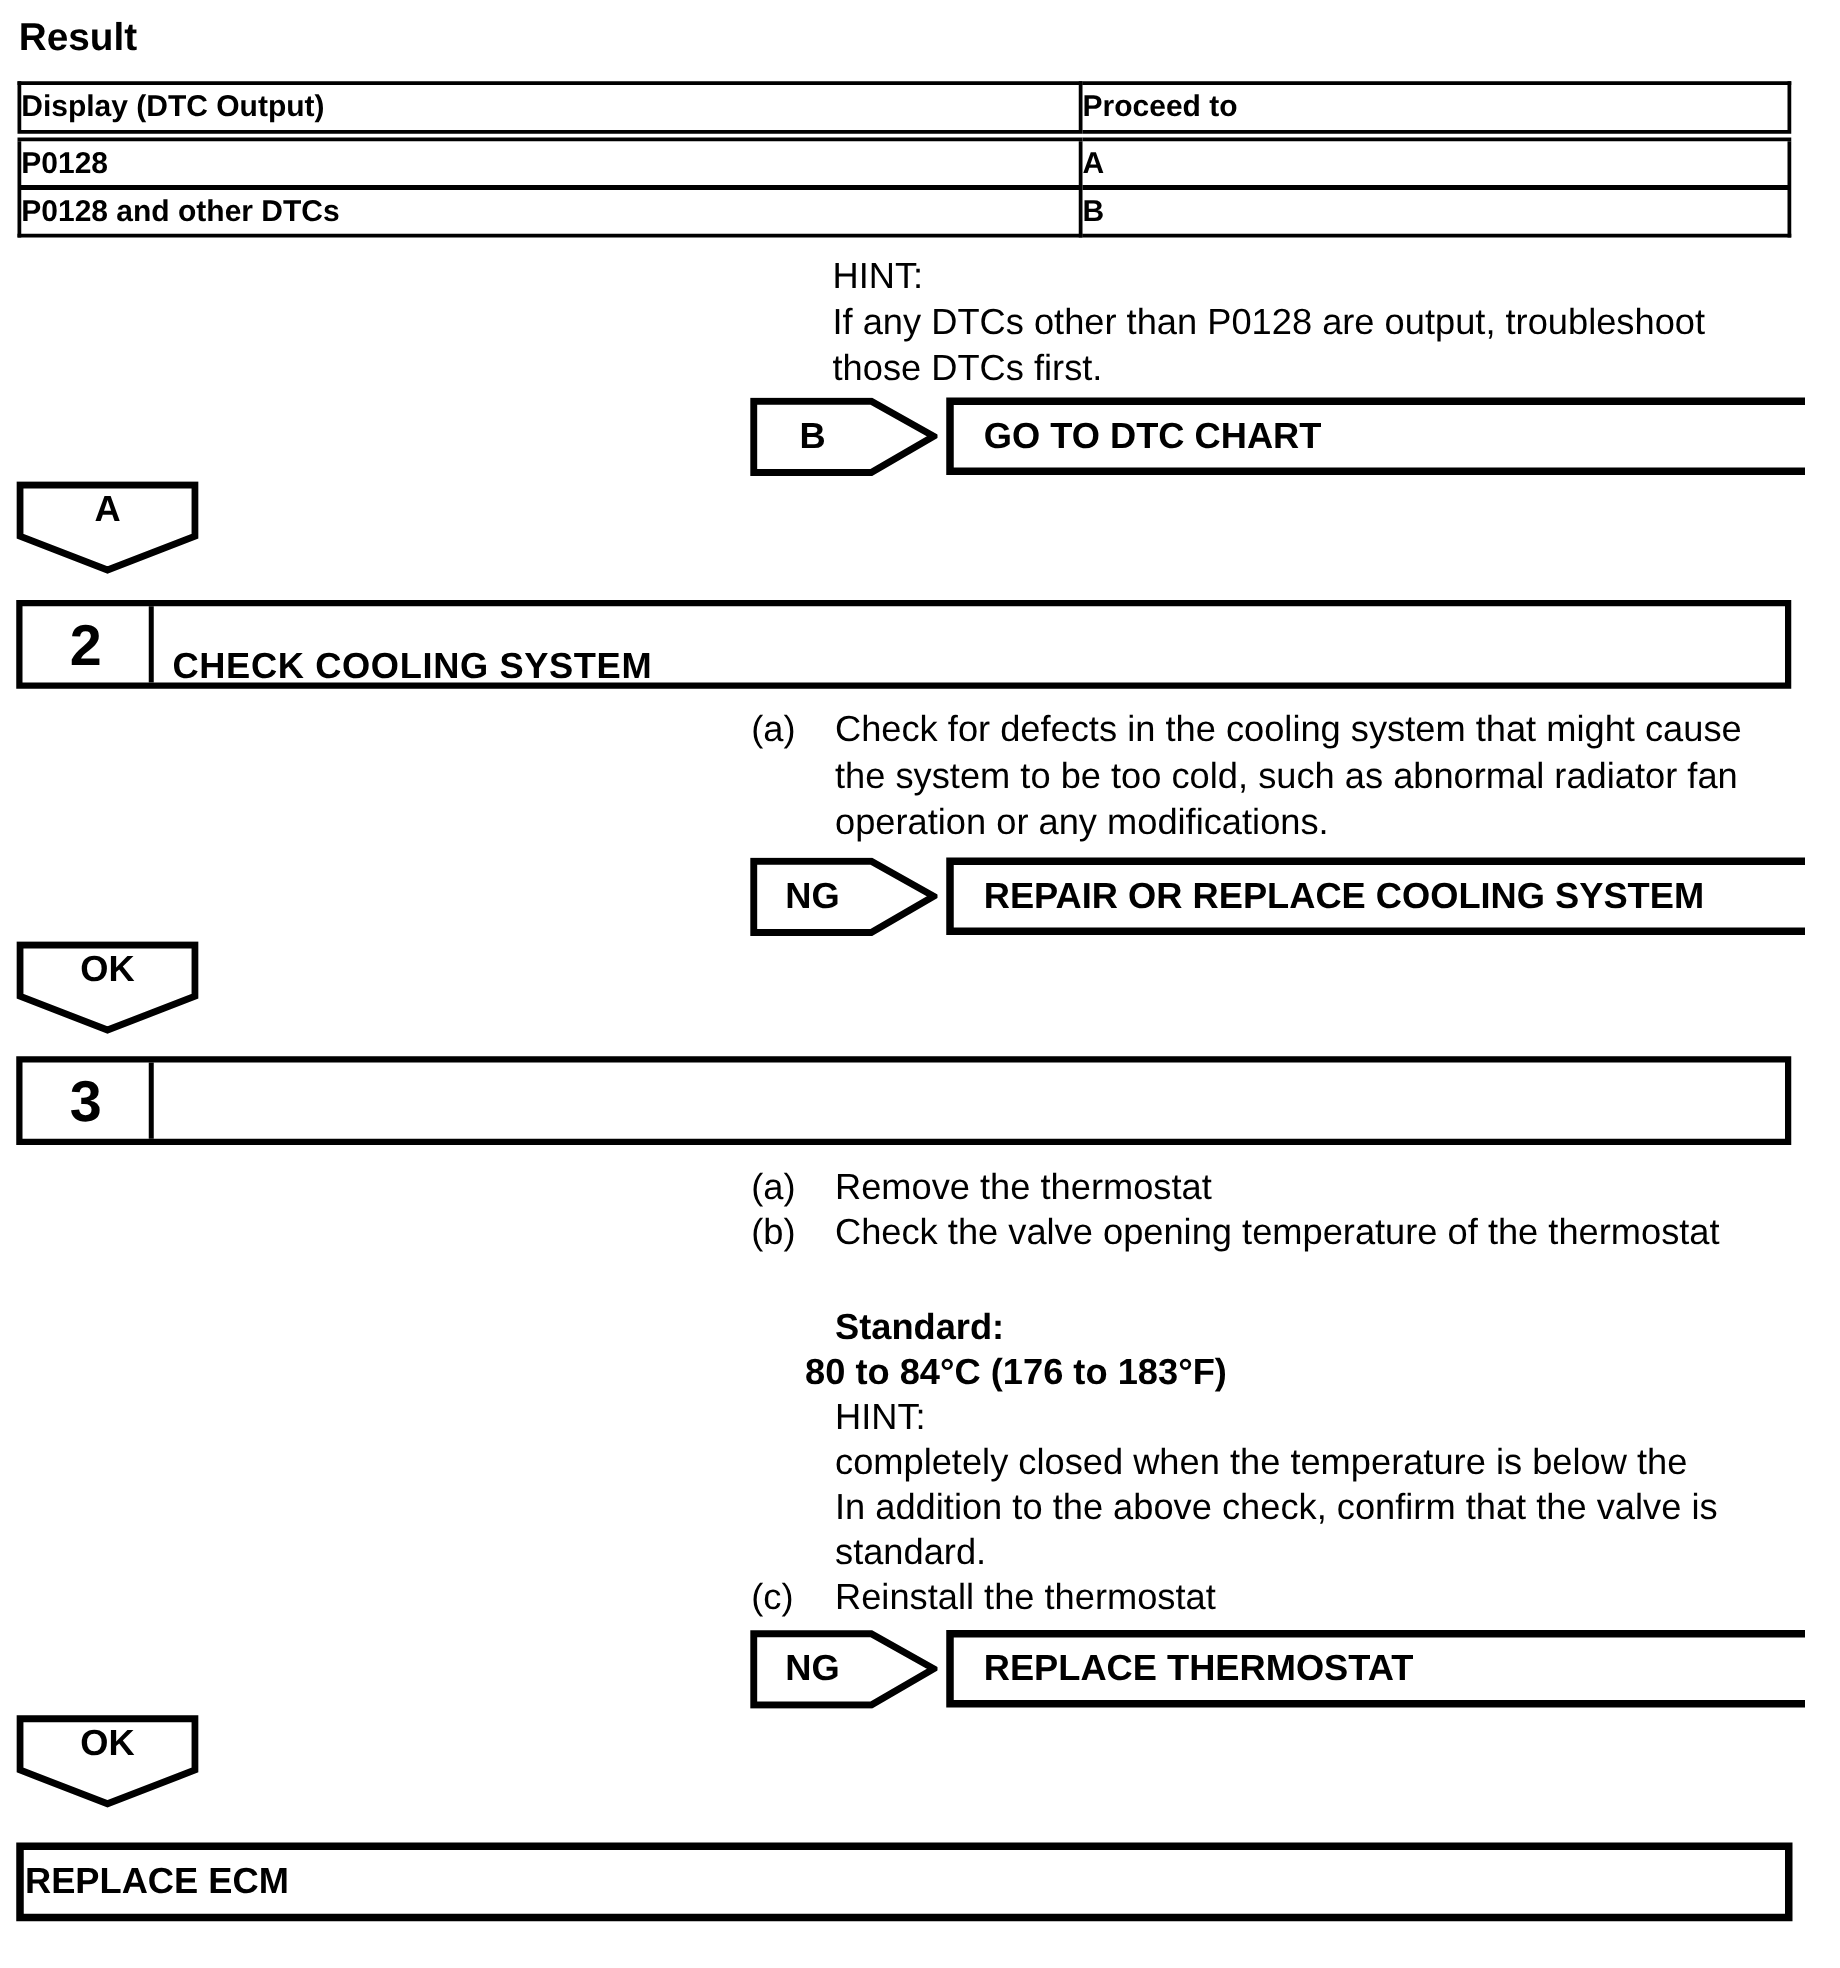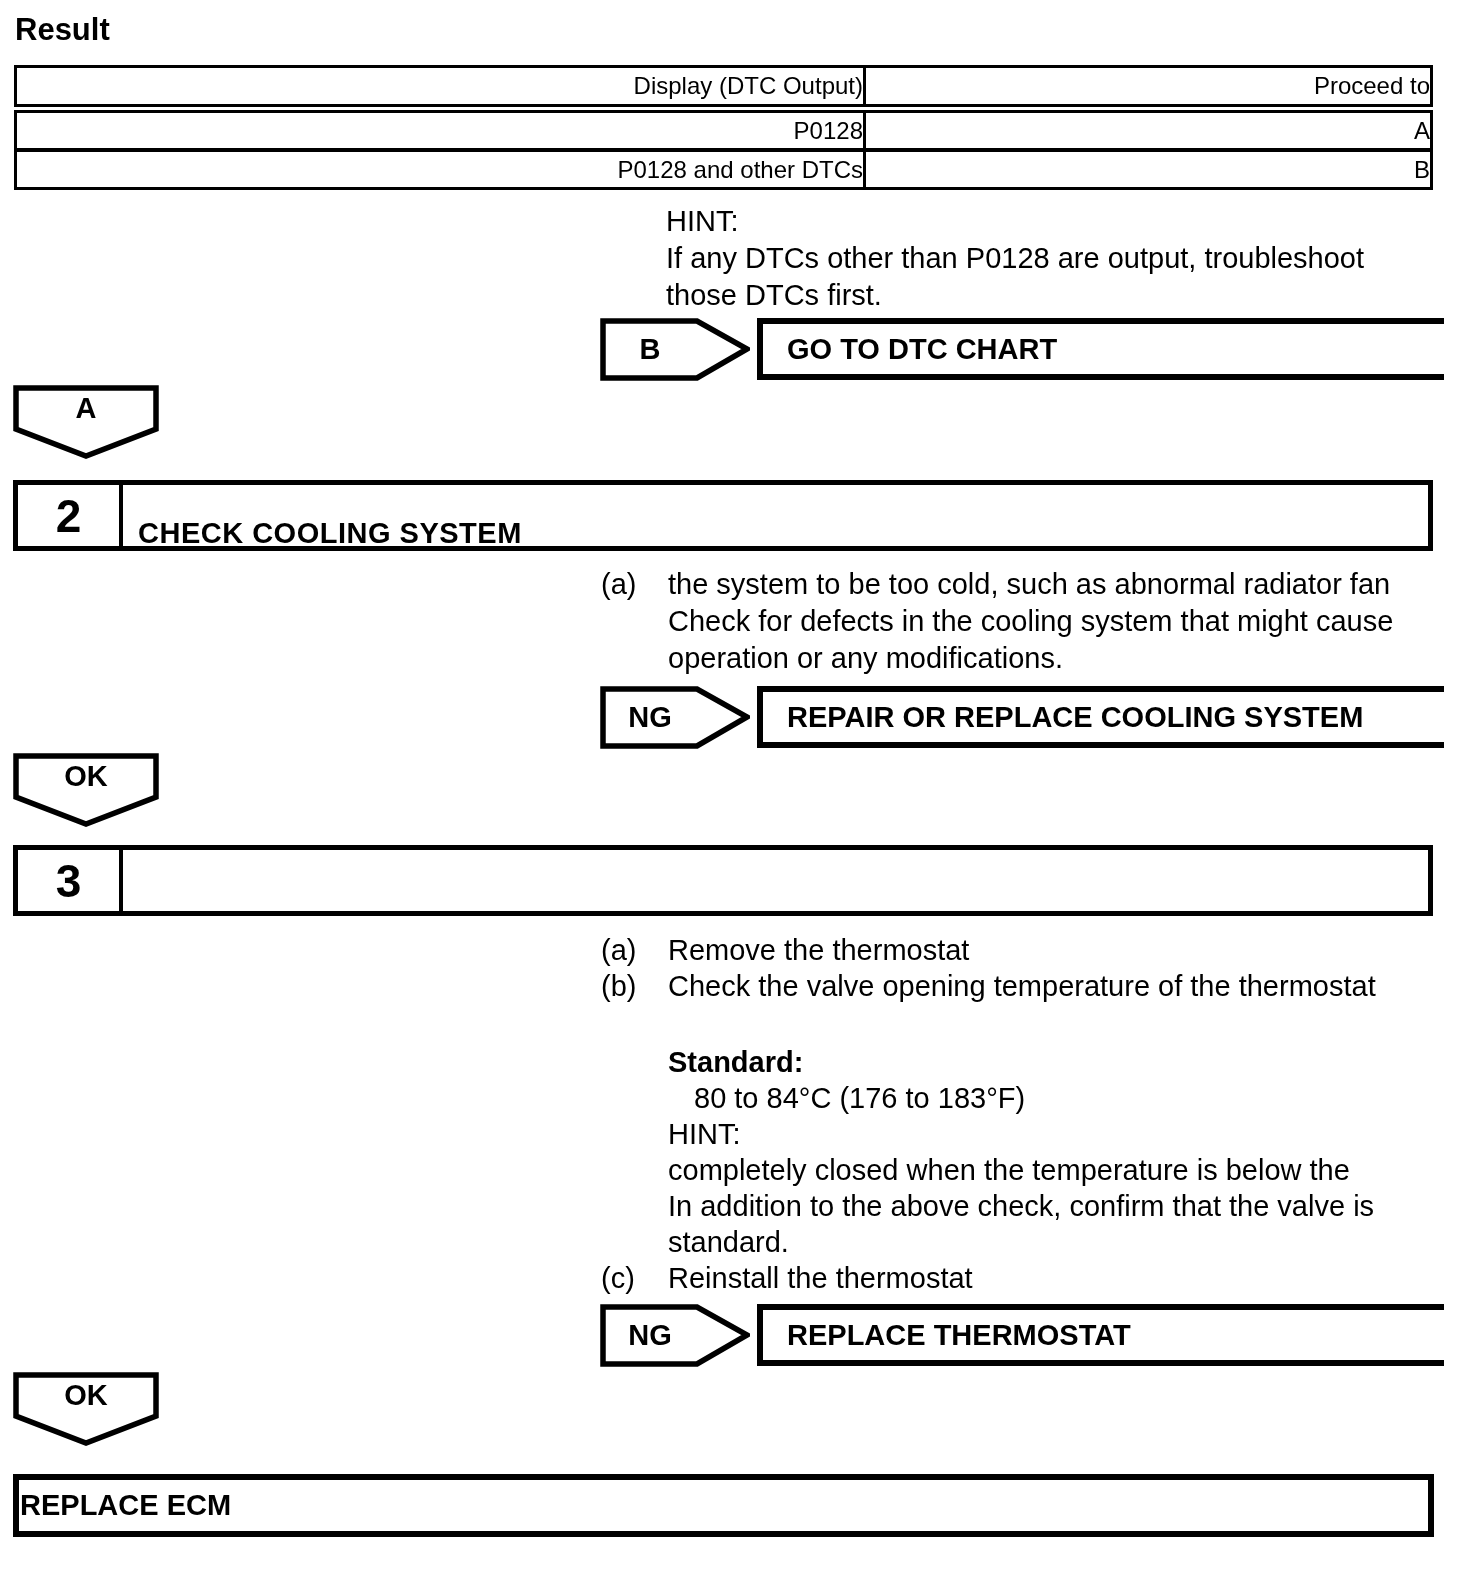--- a/index.html
+++ b/index.html
@@ -22,22 +22,22 @@
 
   
   table.result-table {
     left: 14px; top: 65px;
     width: 1416px;
     border-collapse: collapse;
     table-layout: fixed;
   }
   table.result-table th, table.result-table td {
     border: 3px solid #000;
-    font-size: 24px; font-weight: normal;
-    text-align: right; vertical-align: middle;
+    font-size: 24px; font-weight: bold;
+    text-align: left; vertical-align: middle;
     padding: 0;
   }
   table.result-table th { height: 36px; border-bottom: 9px double #000; }
   table.result-table td { height: 35px; }
   table.result-table tr.row-sep td { border-top: 4px solid #000; }
   col.c1 { width: 849px; }
   col.c2 { width: 567px; }
 
   
   .bodytext { font-size: 29px; line-height: 37px; }
@@ -81,21 +81,21 @@
     display: flex; align-items: center;
     padding-left: 15px;
     font-size: 29px; font-weight: bold; letter-spacing: 0.5px; margin-top: 36px;
   }
 
   
   .list-row { display: flex; }
   .list-label { width: 67px; flex: 0 0 67px; }
   .step-body { left: 601px; width: 830px; }
   .standard-label { font-weight: bold; margin-left: 67px; }
-  .standard-value { font-weight: normal; margin-left: 93px; }
+  .standard-value { font-weight: bold; margin-left: 43px; }
   .hint-label { margin-left: 67px; }
   .hint-line { margin-left: 67px; }
   .lh36 { line-height: 36px; }
 
   
   .final-box {
     left: 13px; top: 1474px; width: 1408px; height: 51px;
     border: 6px solid #000;
     display: flex; align-items: center;
     padding-left: 1px;
@@ -157,22 +157,22 @@
 
   <div class="abs step-box" style="top:480px">
     <div class="step-num">2</div>
     <div class="step-title">CHECK COOLING SYSTEM</div>
   </div>
 
   <div class="abs bodytext step-body" style="top:566px">
     <div class="list-row">
       <div class="list-label">(a)</div>
       <div>
+        <div>Check for defects in the cooling system that might cause</div>
         <div>the system to be too cold, such as abnormal radiator fan</div>
-        <div>Check for defects in the cooling system that might cause</div>
         <div>operation or any modifications.</div>
       </div>
     </div>
   </div>
 
   <div class="abs arrow-shape-wrap" style="top:686px">
     <svg width="150" height="63" viewBox="0 0 150 63">
       <polygon points="3,3 97,3 147,31 97,60 3,60" fill="#ffffff" stroke="#000000" stroke-width="5.5"></polygon>
     </svg>
     <div class="arrow-tag-label">NG</div>

